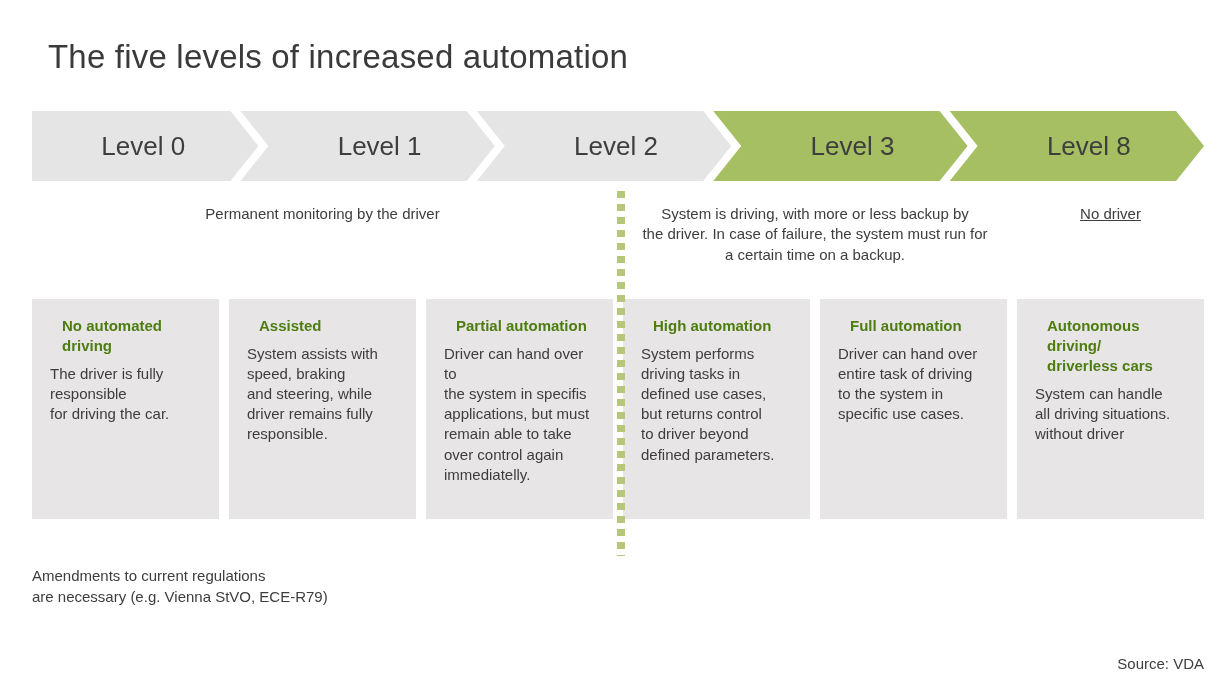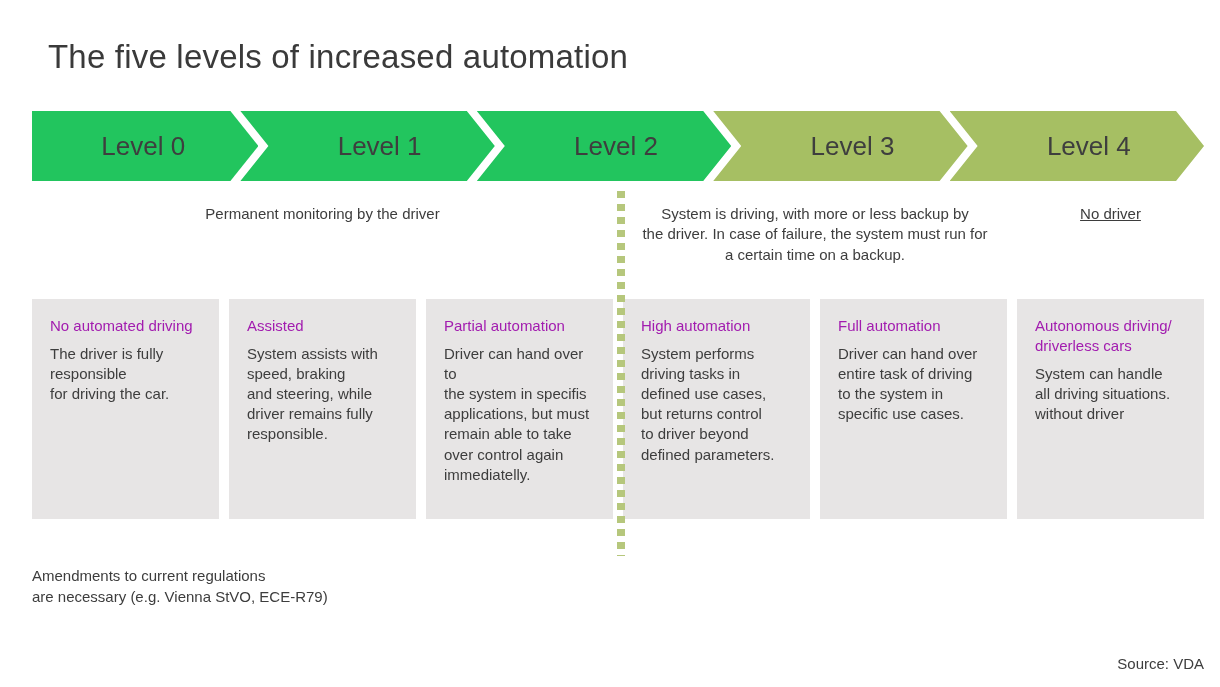--- a/index.html
+++ b/index.html
@@ -32,21 +32,21 @@
     clip-path: polygon(0 0, calc(100% - 28px) 0, 100% 50%, calc(100% - 28px) 100%, 0 100%, 28px 50%);
     padding-left: 28px;
   }
   .chev.first {
     margin-left: 0; padding-left: 0;
     clip-path: polygon(0 0, calc(100% - 28px) 0, 100% 50%, calc(100% - 28px) 100%, 0 100%);
   }
   .chev.last {
     clip-path: polygon(0 0, 100% 0, 100% 100%, 0 100%, 28px 50%);
   }
-  .chev.gray  { background: #22c55e; }
+  .chev.gray  { background: #e5e5e5; }
   .chev.green { background: #a6bf63; }
 
   
   .captions {
     position: absolute; left: 20px; top: 177px;
     width: 1180px; height: 110px;
     display: grid; grid-template-columns: repeat(6, 1fr); gap: 10px;
     padding-top: 15px;
     font-size: 15px; line-height: 1.35; color: #3d3d3d;
   }
@@ -59,21 +59,21 @@
   .boxes {
     position: absolute; left: 20px; top: 287px;
     width: 1180px; height: 228px;
     display: grid; grid-template-columns: repeat(6, 1fr); gap: 10px;
   }
   .box {
     background: #e7e5e5;
     padding: 13px 12px 12px 14px;
     font-size: 15px; line-height: 1.34; color: #3d3d3d;
   }
-  .box-heading { font-weight: normal; color: #a21caf; white-space: pre-line; }
+  .box-heading { font-weight: bold; color: #4d7c0f; white-space: pre-line; margin-left: 12px; }
   .box-body { white-space: pre-line; }
 
   
   .dashed-divider {
     position: absolute; left: 609px; top: 183px;
     width: 3px; height: 365px;
     background: repeating-linear-gradient(to bottom, #b6c77c 0 7px, transparent 7px 13px);
   }
 
   
@@ -104,21 +104,21 @@
     <div class="chev gray">
       <span>Level 1</span>
     </div>
     <div class="chev gray">
       <span>Level 2</span>
     </div>
     <div class="chev green">
       <span>Level 3</span>
     </div>
     <div class="chev green">
-      <span>Level 4</span>
+      <span>Level 8</span>
     </div>
   </div>
 
   <div class="captions">
     <div class="caption c1">Permanent monitoring by the driver</div>
     <div class="caption c2">System is driving, with more or less backup by
 the driver. In case of failure, the system must run for
 a certain time on a backup.</div>
     <div class="caption c3">No driver</div>
   </div>

